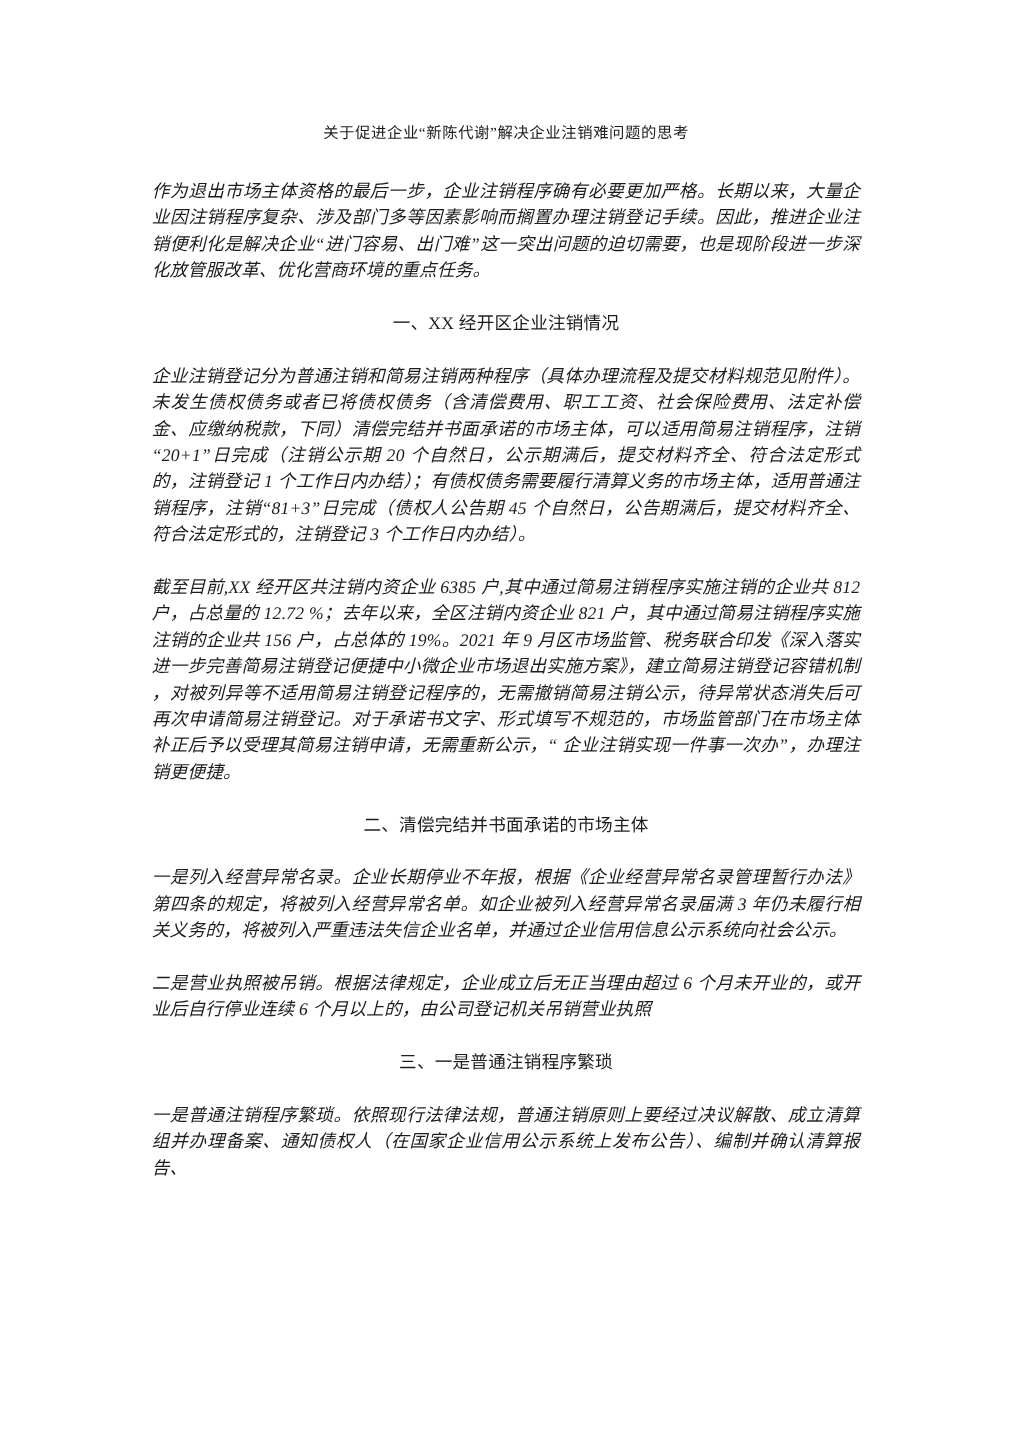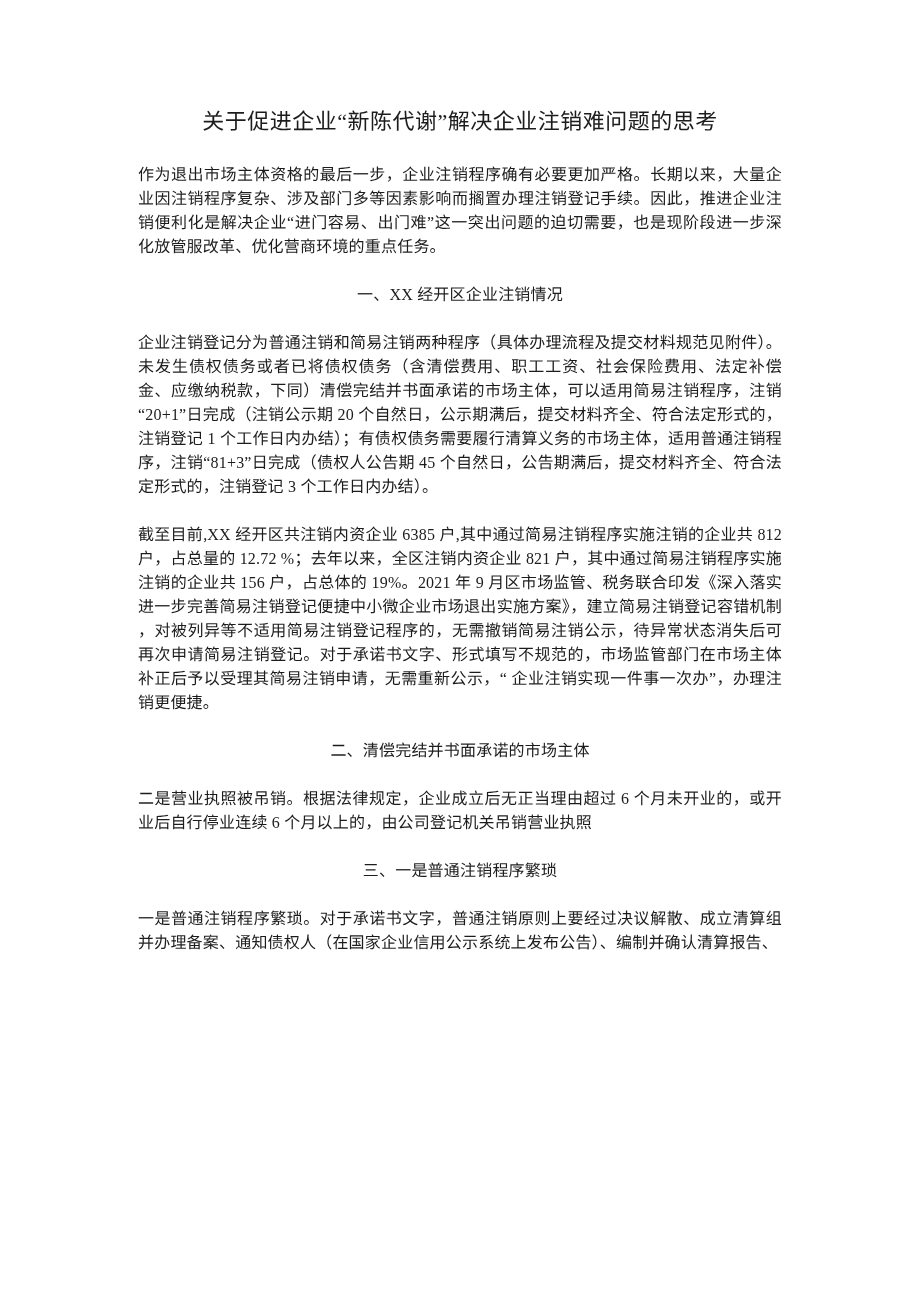--- a/index.html
+++ b/index.html
@@ -17,33 +17,34 @@
     width: 920px;
     height: 1302px;
     padding: 110px 138px 40px 138px;
     background: #ffffff;
     color: #1c1c1c;
     font-family: "Liberation Serif", "DejaVu Serif", serif;
     font-size: 16px;
     line-height: 24px;
   }
   .doc-title {
-    font-size: 22px;
+    font-size: 14px;
     font-weight: normal;
     text-align: center;
     margin: 0 0 29px 0;
     line-height: 24px;
     letter-spacing: 0.5px;
   }
   .para {
     margin: 0 0 24px 0;
     text-align: justify;
     text-justify: inter-ideograph;
     word-break: break-all;
     letter-spacing: 0.2px;
+    font-style: italic;
   }
   .heading {
     margin: 0 0 24px 0;
     text-align: center;
     letter-spacing: 0.2px;
   }
 </style>
 </head>
 <body>
 
@@ -53,20 +54,21 @@
   <p class="para">作为退出市场主体资格的最后一步，企业注销程序确有必要更加严格。长期以来，大量企业因注销程序复杂、涉及部门多等因素影响而搁置办理注销登记手续。因此，推进企业注销便利化是解决企业“进门容易、出门难”这一突出问题的迫切需要，也是现阶段进一步深化放管服改革、优化营商环境的重点任务。</p>
 
   <p class="heading">一、XX 经开区企业注销情况</p>
 
   <p class="para">企业注销登记分为普通注销和简易注销两种程序（具体办理流程及提交材料规范见附件）。未发生债权债务或者已将债权债务（含清偿费用、职工工资、社会保险费用、法定补偿金、应缴纳税款，下同）清偿完结并书面承诺的市场主体，可以适用简易注销程序，注销“20+1”日完成（注销公示期 20 个自然日，公示期满后，提交材料齐全、符合法定形式的，注销登记 1 个工作日内办结）；有债权债务需要履行清算义务的市场主体，适用普通注销程序，注销“81+3”日完成（债权人公告期 45 个自然日，公告期满后，提交材料齐全、符合法定形式的，注销登记 3 个工作日内办结）。</p>
 
   <p class="para">截至目前,XX 经开区共注销内资企业 6385 户,其中通过简易注销程序实施注销的企业共 812 户，占总量的 12.72 %；去年以来，全区注销内资企业 821 户，其中通过简易注销程序实施注销的企业共 156 户，占总体的 19%。2021 年 9 月区市场监管、税务联合印发《深入落实进一步完善简易注销登记便捷中小微企业市场退出实施方案》，建立简易注销登记容错机制 ，对被列异等不适用简易注销登记程序的，无需撤销简易注销公示，待异常状态消失后可再次申请简易注销登记。对于承诺书文字、形式填写不规范的，市场监管部门在市场主体补正后予以受理其简易注销申请，无需重新公示，“ 企业注销实现一件事一次办”，办理注销更便捷。</p>
 
   <p class="heading">二、清偿完结并书面承诺的市场主体</p>
 
+  <p class="para">一是列入经营异常名录。企业长期停业不年报，根据《企业经营异常名录管理暂行办法》第四条的规定，将被列入经营异常名单。如企业被列入经营异常名录届满 3 年仍未履行相关义务的，将被列入严重违法失信企业名单，并通过企业信用信息公示系统向社会公示。</p>
 
   <p class="para">二是营业执照被吊销。根据法律规定，企业成立后无正当理由超过 6 个月未开业的，或开业后自行停业连续 6 个月以上的，由公司登记机关吊销营业执照</p>
 
 
   <p class="heading">三、一是普通注销程序繁琐</p>
 
-  <p class="para">一是普通注销程序繁琐。对于承诺书文字，普通注销原则上要经过决议解散、成立清算组并办理备案、通知债权人（在国家企业信用公示系统上发布公告）、编制并确认清算报告、</p>
+  <p class="para">一是普通注销程序繁琐。依照现行法律法规，普通注销原则上要经过决议解散、成立清算组并办理备案、通知债权人（在国家企业信用公示系统上发布公告）、编制并确认清算报告、</p>
 </div>
 
 </body></html>

